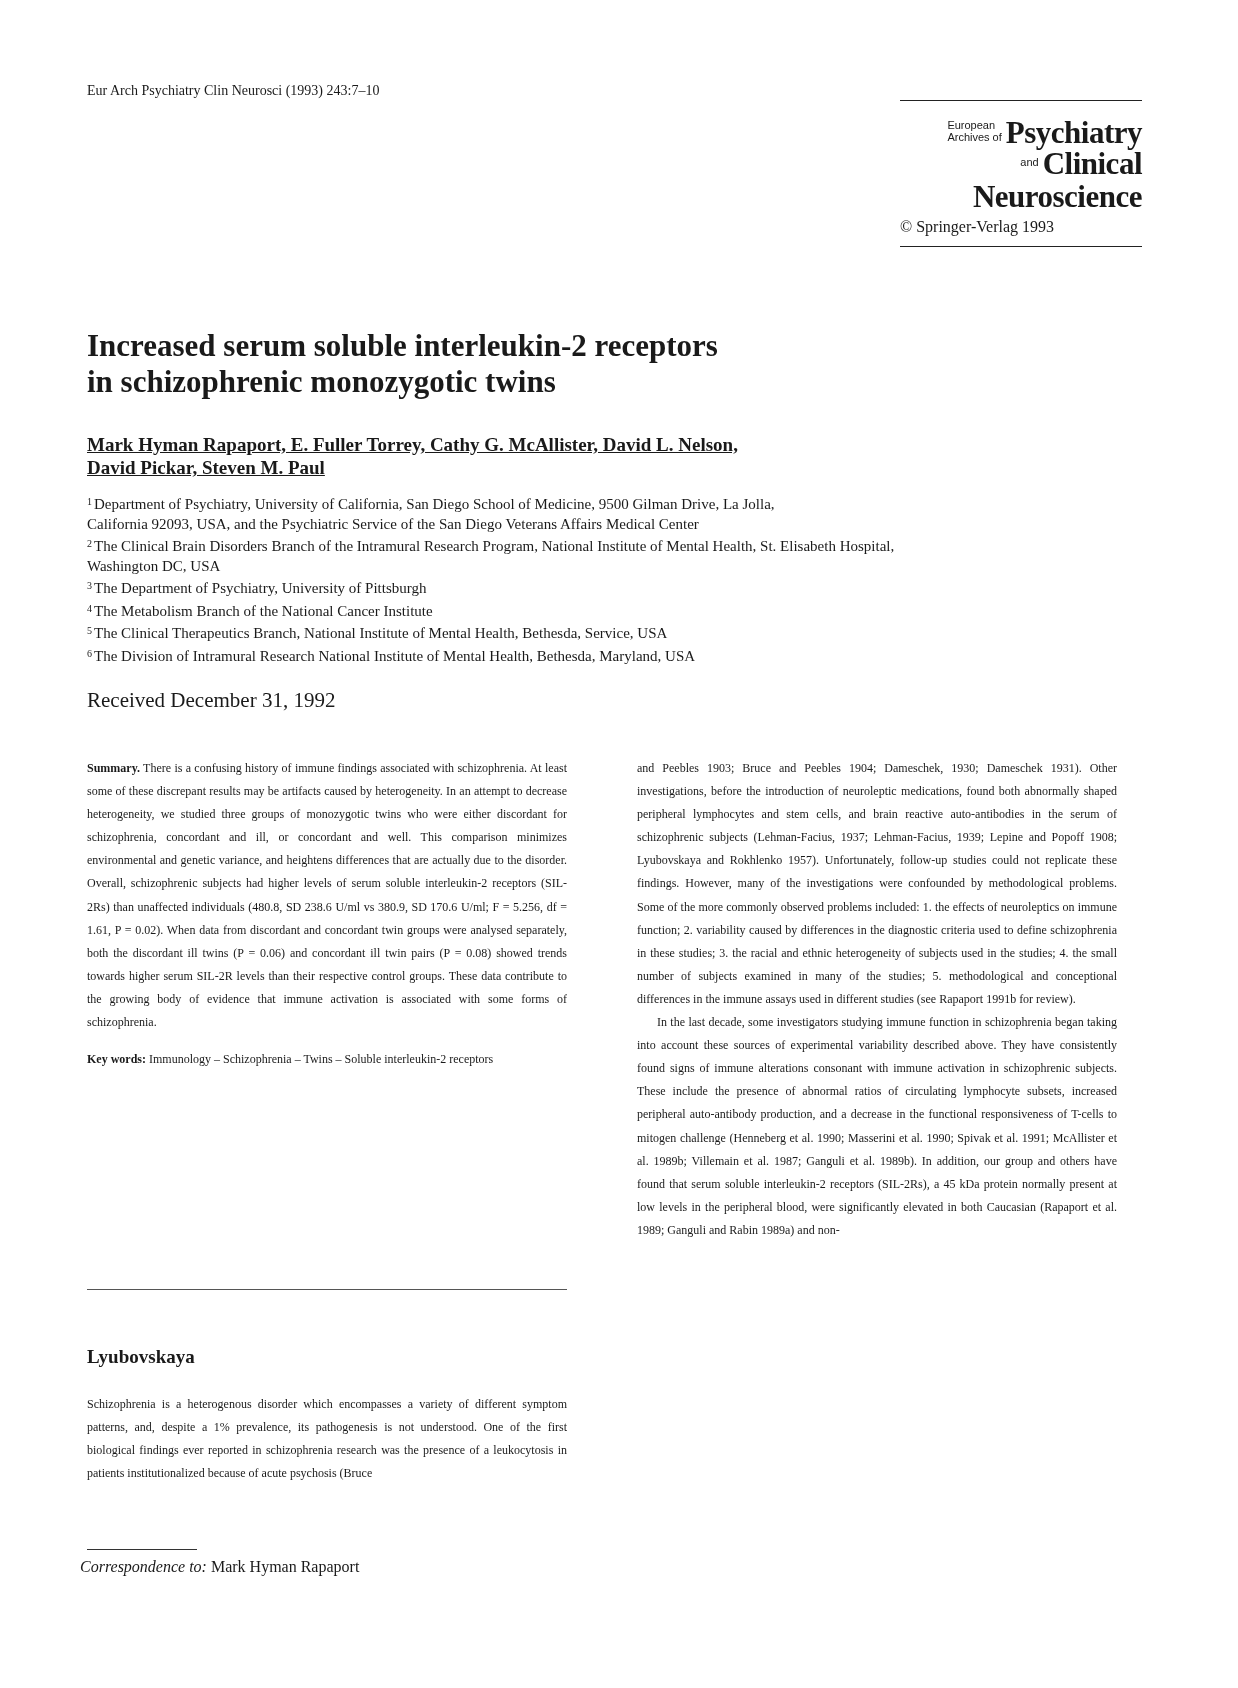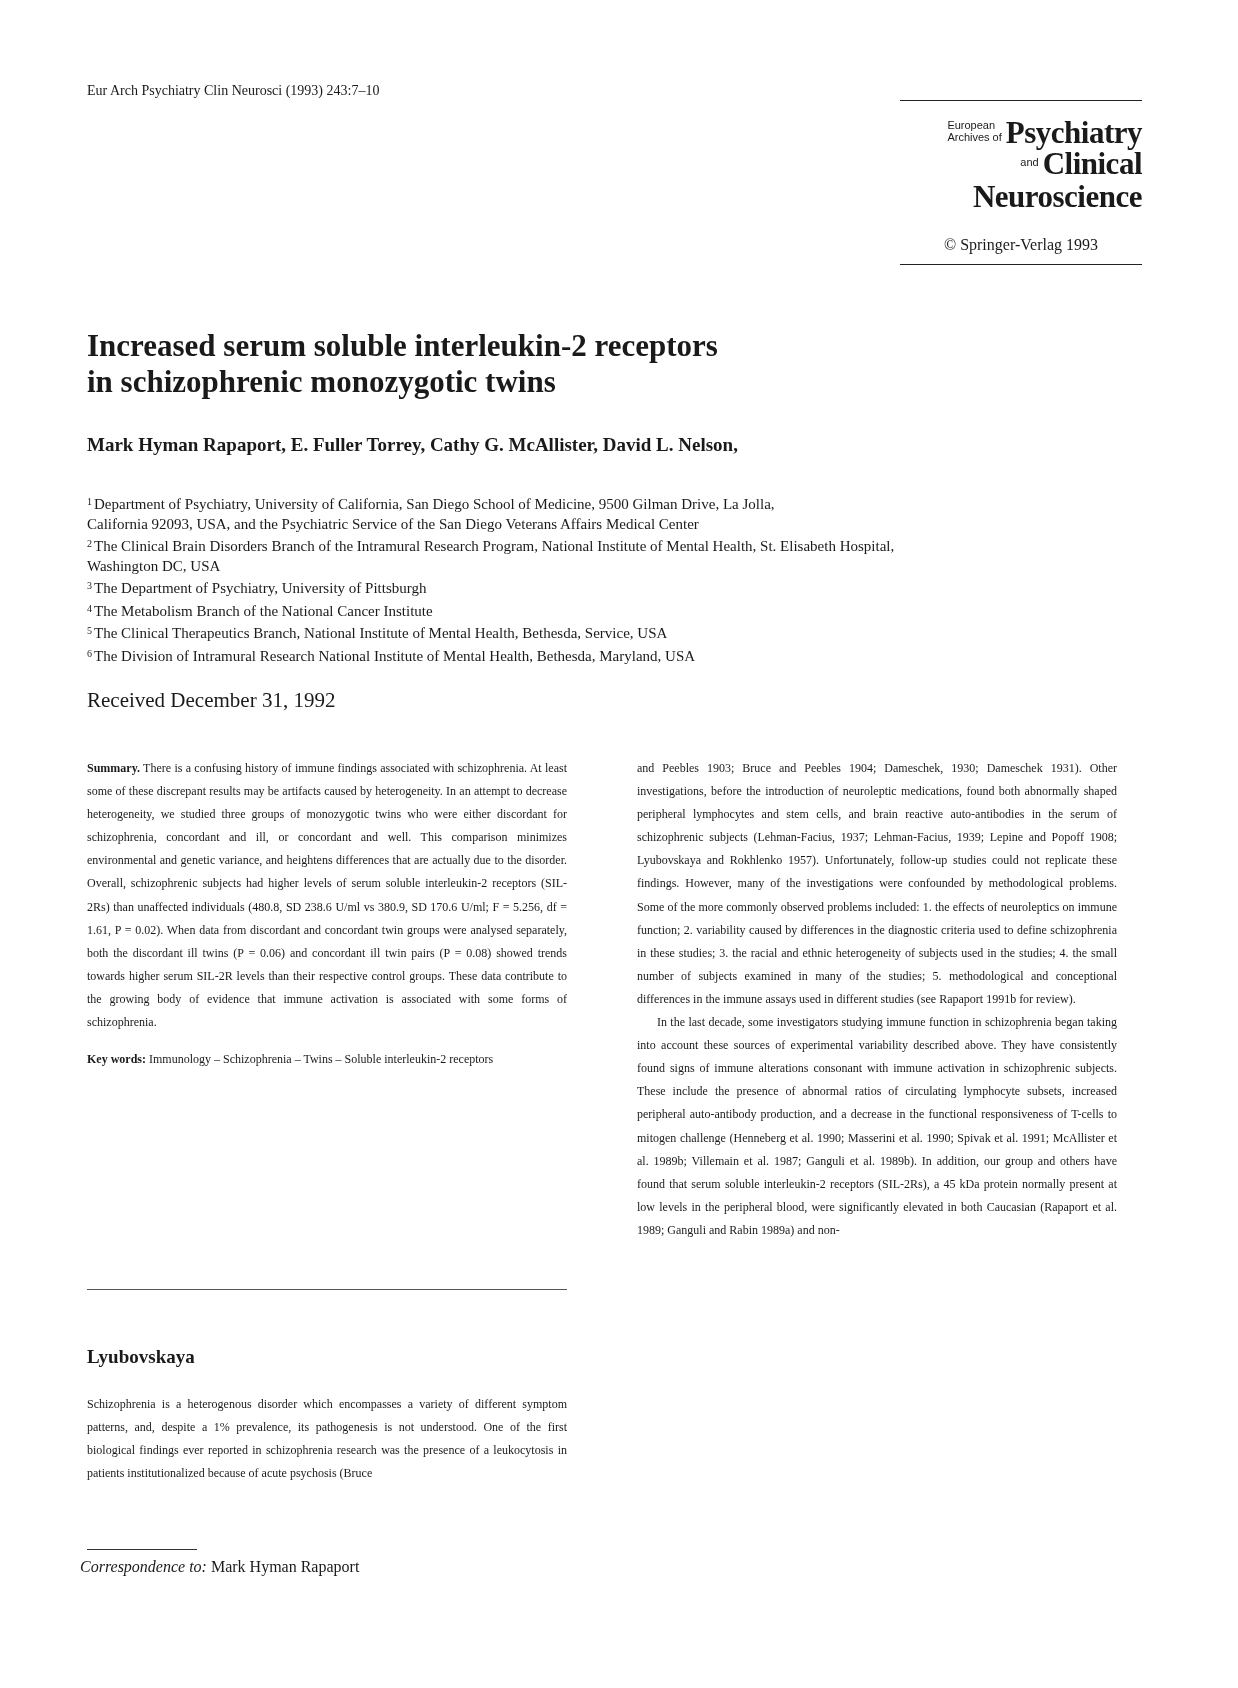--- a/index.html
+++ b/index.html
@@ -8,23 +8,23 @@
   .abs { position: absolute; }
   .citation { left: 87px; top: 83px; font-size: 14px; }
   .logo { left: 900px; top: 100px; width: 242px; }
   .logo .rule { border-top: 1.5px solid #222; width: 242px; }
   .logo .row { display: flex; justify-content: flex-end; align-items: center; line-height: 1; }
   .logo .small { font-family: "Liberation Sans", "DejaVu Sans", sans-serif; font-size: 11px; line-height: 12px; margin-right: 4px; margin-bottom: 4px; }
   .logo .big { font-family: "Liberation Serif", serif; font-weight: bold; font-size: 31px; letter-spacing: -0.5px; }
   .logo .r1 { margin-top: 16px; }
   .logo .r2 { margin-top: 0px; }
   .logo .r3 { margin-top: 2px; }
-  .logo .copy { font-size: 16px; margin-top: 24px; padding-bottom: 10px; text-align: center; }
+  .logo .copy { font-size: 16px; margin-top: 6px; padding-bottom: 10px; }
   .title { left: 87px; top: 328px; font-size: 31px; font-weight: bold; line-height: 36px; width: 900px; }
-  .authors { left: 87px; top: 433px; font-size: 19px; font-weight: bold; line-height: 23px; width: 900px; }
+  .authors { left: 87px; top: 433px; font-size: 19px; font-weight: bold; line-height: 23px; width: 900px; text-decoration: underline; }
   .affils { left: 87px; top: 492px; font-size: 15px; line-height: 19.5px; width: 1060px; }
   .affils sup { font-size: 10px; vertical-align: 4px; margin-right: 2px; }
   .received { left: 87px; top: 688px; font-size: 21px; }
   .col { font-size: 12px; line-height: 23.1px; text-align: justify; width: 480px; }
   .col p { margin: 0; }
   .colL { left: 87px; top: 757px; }
   .colR { left: 637px; top: 757px; }
   .indent { text-indent: 20px; }
   .lead { font-weight: bold; }
   .keywords { margin-top: 14px !important; }
@@ -60,20 +60,21 @@
   <div class="rule"></div>
 </div>
 
 <div class="abs title">
   <div>Increased serum soluble interleukin-2 receptors</div>
   <div>in schizophrenic monozygotic twins</div>
 </div>
 
 <div class="abs authors">
   <div>Mark Hyman Rapaport, E. Fuller Torrey, Cathy G. McAllister, David L. Nelson,</div>
+  <div>David Pickar, Steven M. Paul</div>
 </div>
 
 <div class="abs affils">
   <div><sup>1</sup><span>Department of Psychiatry, University of California, San Diego School of Medicine, 9500 Gilman Drive, La Jolla,</span></div>
   <div><span>California 92093, USA, and the Psychiatric Service of the San Diego Veterans Affairs Medical Center</span></div>
   <div><sup>2</sup><span>The Clinical Brain Disorders Branch of the Intramural Research Program, National Institute of Mental Health, St. Elisabeth Hospital,</span></div>
   <div><span>Washington DC, USA</span></div>
   <div><sup>3</sup><span>The Department of Psychiatry, University of Pittsburgh</span></div>
   <div><sup>4</sup><span>The Metabolism Branch of the National Cancer Institute</span></div>
   <div><sup>5</sup><span>The Clinical Therapeutics Branch, National Institute of Mental Health, Bethesda, Service, USA</span></div>

